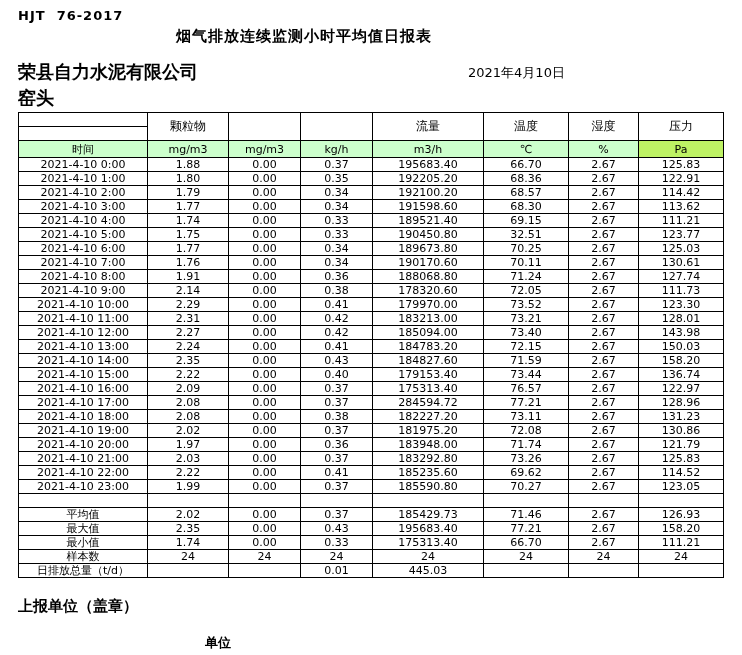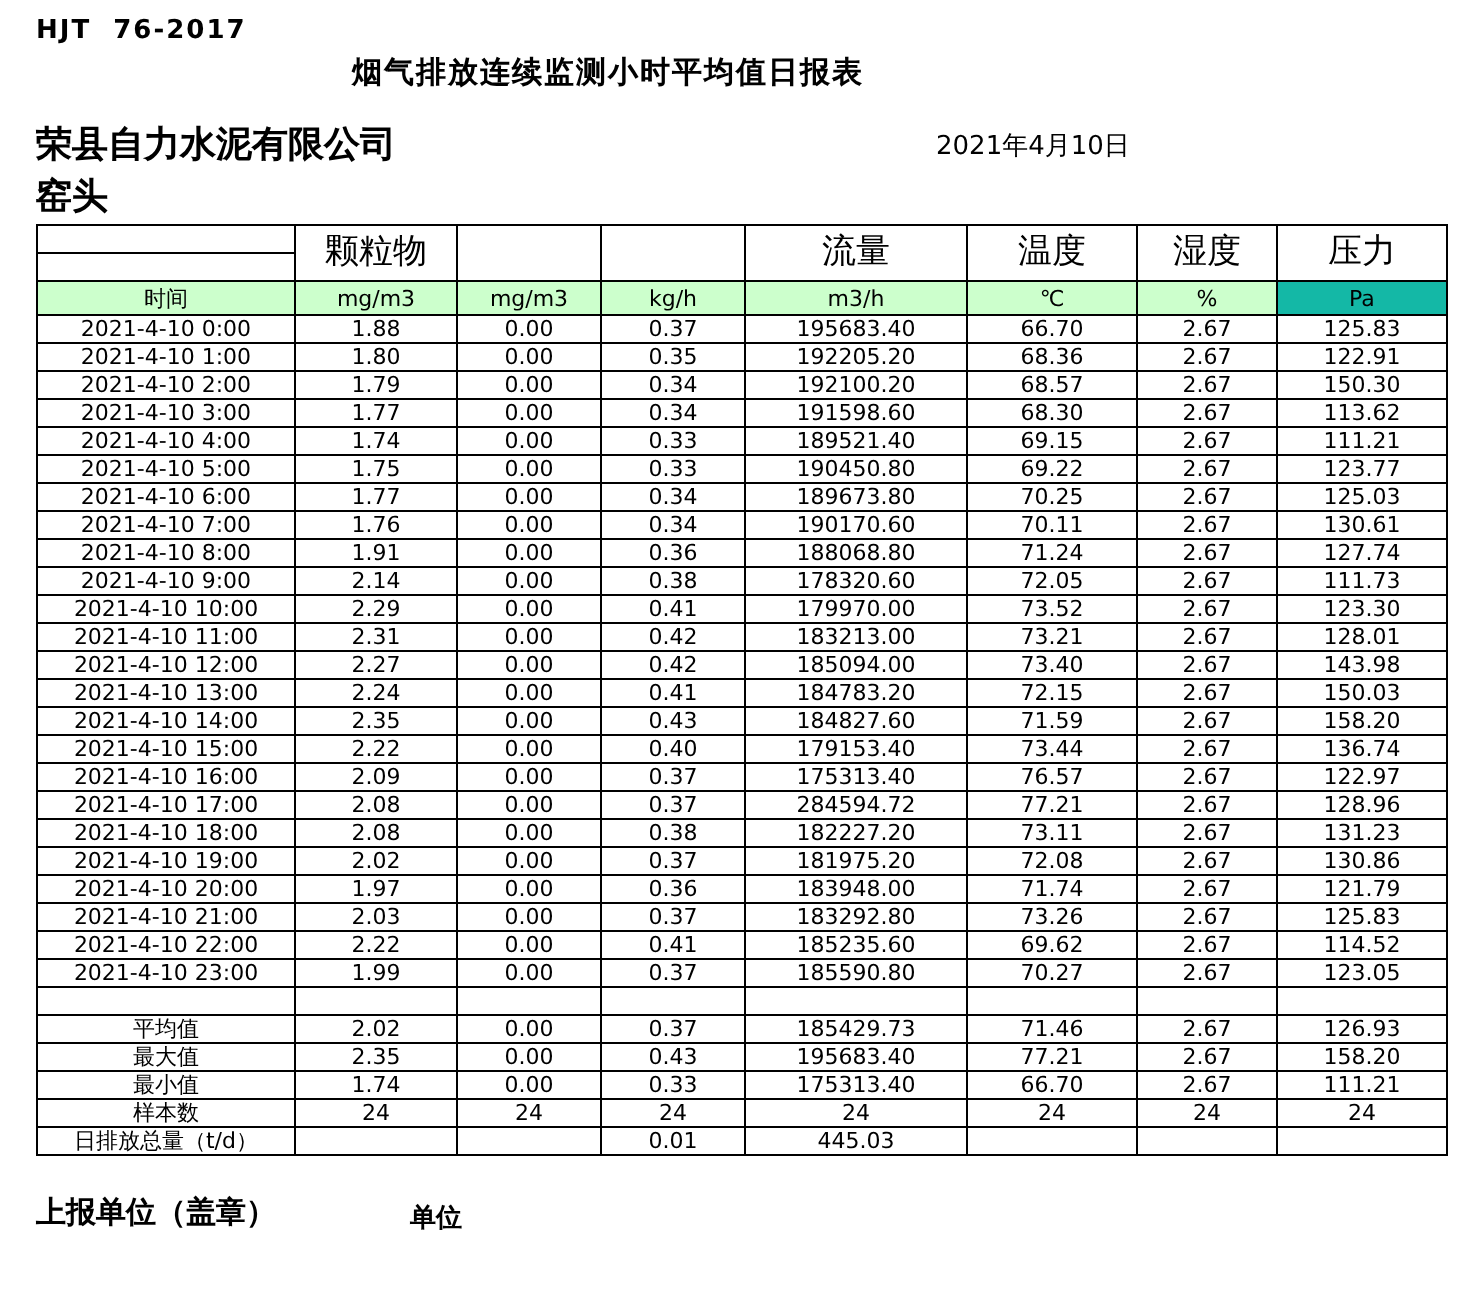--- a/index.html
+++ b/index.html
@@ -43,33 +43,33 @@
     border: 1px solid #000;
     padding: 0;
     text-align: center;
     vertical-align: middle;
     height: 13.5px;
     line-height: 13px;
     white-space: nowrap;
     overflow: hidden;
   }
   tr.hdr-top td, tr.hdr-bottom td { height: 14px; }
-  tr.hdr-top td[rowspan] { font-size: 17px; height: auto; }
+  tr.hdr-top td[rowspan] { font-size: 12px; height: auto; }
   tr.units-row td { height: 17px; background: #ccffcc; }
   td.left-label { text-align: left; padding-left: 4px; }
   .footer-note {
     position: absolute; left: 18px; top: 608px;
     font-weight: bold; font-size: 13px; margin-top: 48px;
   }
   .footer-sign {
     position: absolute; left: 18px; top: 597px;
     font-weight: bold; font-size: 15px;
   }
   .footer-unit {
-    position: absolute; left: 205px; top: 600px;
+    position: absolute; left: 205px; top: 634px;
     font-weight: bold; font-size: 13px;
   }
 </style>
 </head>
 <body>
 
 <div class="doc-code">HJT  76-2017</div>
 <div class="page-title">烟气排放连续监测小时平均值日报表</div>
 <div class="company">荣县自力水泥有限公司</div>
 <div class="report-date">2021年4月10日</div>
@@ -101,21 +101,21 @@
       <td></td>
     </tr>
     <tr class="units-row">
       <td style="background: rgb(204, 255, 204);">时间</td>
       <td style="background: rgb(204, 255, 204);">mg/m3</td>
       <td style="background: rgb(204, 255, 204);">mg/m3</td>
       <td style="background: rgb(204, 255, 204);">kg/h</td>
       <td style="background: rgb(204, 255, 204);">m3/h</td>
       <td style="background: rgb(204, 255, 204);">℃</td>
       <td style="background: rgb(204, 255, 204);">%</td>
-      <td style="background: #14b8a6; margin-left: 24px;">Pa</td>
+      <td style="background: #bef264; margin-left: 24px;">Pa</td>
     </tr>
   </thead>
   <tbody>
       <tr>
         <td>2021-4-10 0:00</td>
         <td>1.88</td>
         <td>0.00</td>
         <td>0.37</td>
         <td>195683.40</td>
         <td>66.70</td>
@@ -133,21 +133,21 @@
         <td>122.91</td>
       </tr>
       <tr>
         <td>2021-4-10 2:00</td>
         <td>1.79</td>
         <td>0.00</td>
         <td>0.34</td>
         <td>192100.20</td>
         <td>68.57</td>
         <td>2.67</td>
-        <td>150.30</td>
+        <td>114.42</td>
       </tr>
       <tr>
         <td>2021-4-10 3:00</td>
         <td>1.77</td>
         <td>0.00</td>
         <td>0.34</td>
         <td>191598.60</td>
         <td>68.30</td>
         <td>2.67</td>
         <td>113.62</td>
@@ -161,21 +161,21 @@
         <td>69.15</td>
         <td>2.67</td>
         <td>111.21</td>
       </tr>
       <tr>
         <td>2021-4-10 5:00</td>
         <td>1.75</td>
         <td>0.00</td>
         <td>0.33</td>
         <td>190450.80</td>
-        <td>69.22</td>
+        <td>32.51</td>
         <td>2.67</td>
         <td>123.77</td>
       </tr>
       <tr>
         <td>2021-4-10 6:00</td>
         <td>1.77</td>
         <td>0.00</td>
         <td>0.34</td>
         <td>189673.80</td>
         <td>70.25</td>

